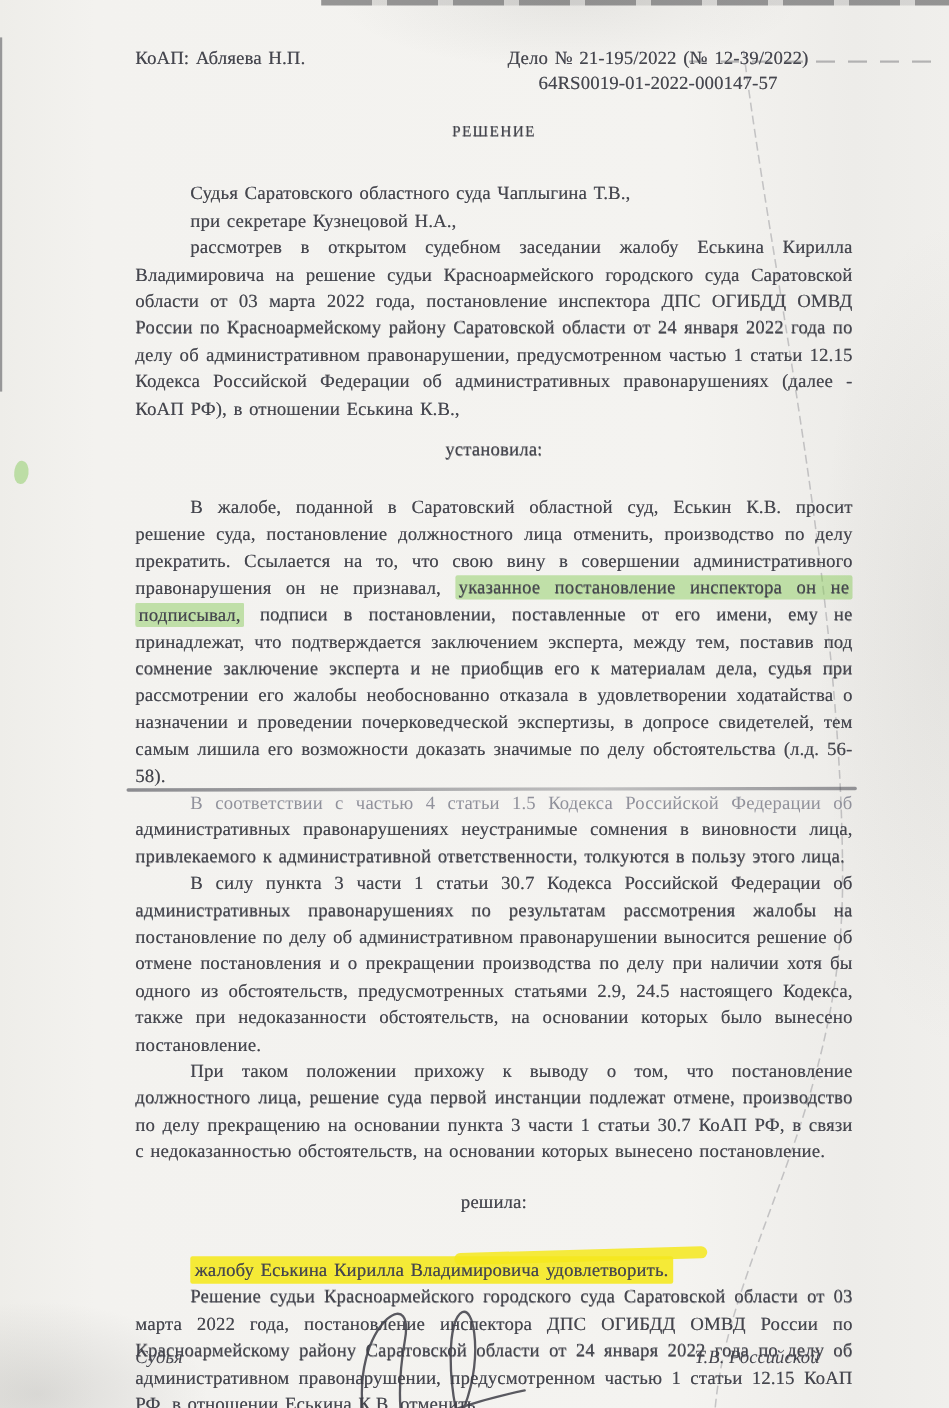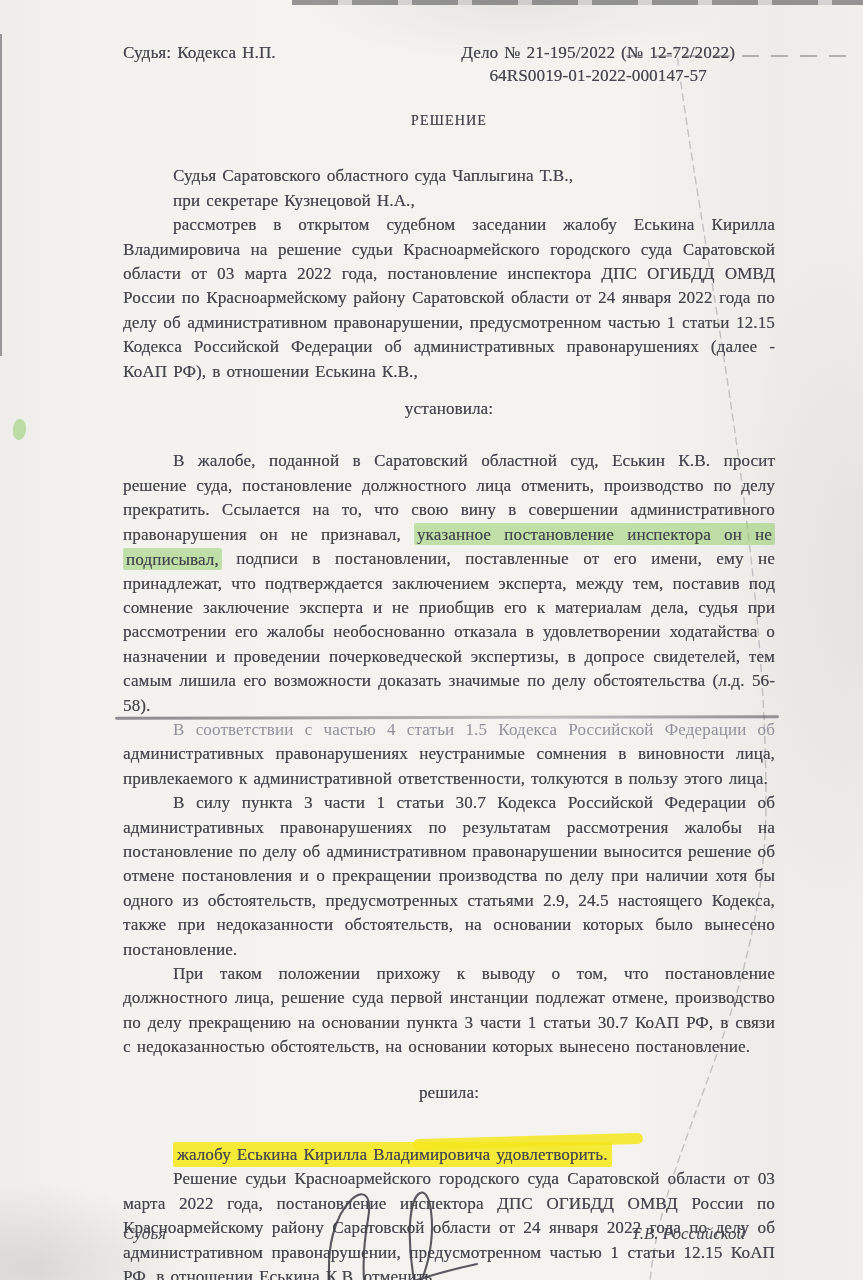--- a/index.html
+++ b/index.html
@@ -114,23 +114,23 @@
   <div class="top-dashes"></div>
   <div class="left-edge-line"></div>
   <div class="green-margin-blob"></div>
   <svg class="fold-svg" width="863" height="1280" viewBox="0 0 863 1280">
     <path d="M676,46 C700,240 766,540 766,800 C766,1010 662,1140 650,1282" fill="none" stroke="rgba(103,103,113,0.33)" stroke-width="1.4" stroke-dasharray="8 4"></path>
   </svg>
 
   <div class="content">
 
     <div class="header-row">
-      <div>Судья: Кодекса Н.П.</div>
+      <div>КоАП: Абляева Н.П.</div>
       <div class="case-block">
-        <div>Дело № 21-195/2022 (№ 12-72/2022)</div>
+        <div>Дело № 21-195/2022 (№ 12-39/2022)</div>
         <div>64RS0019-01-2022-000147-57</div>
       </div>
     </div>
 
     <div class="doc-title">РЕШЕНИЕ</div>
 
 
     <p class="indent intro-first">Судья Саратовского областного суда Чаплыгина Т.В.,</p>
     <p class="indent">при секретаре Кузнецовой Н.А.,</p>
     <p class="indent">рассмотрев в открытом судебном заседании жалобу Еськина Кирилла Владимировича на решение судьи Красноармейского городского суда Саратовской области от 03 марта 2022 года, постановление инспектора ДПС ОГИБДД ОМВД России по Красноармейскому району Саратовской области от 24 января 2022 года по делу об административном правонарушении, предусмотренном частью 1 статьи 12.15 Кодекса Российской Федерации об административных правонарушениях (далее - КоАП РФ), в отношении Еськина К.В.,</p>

